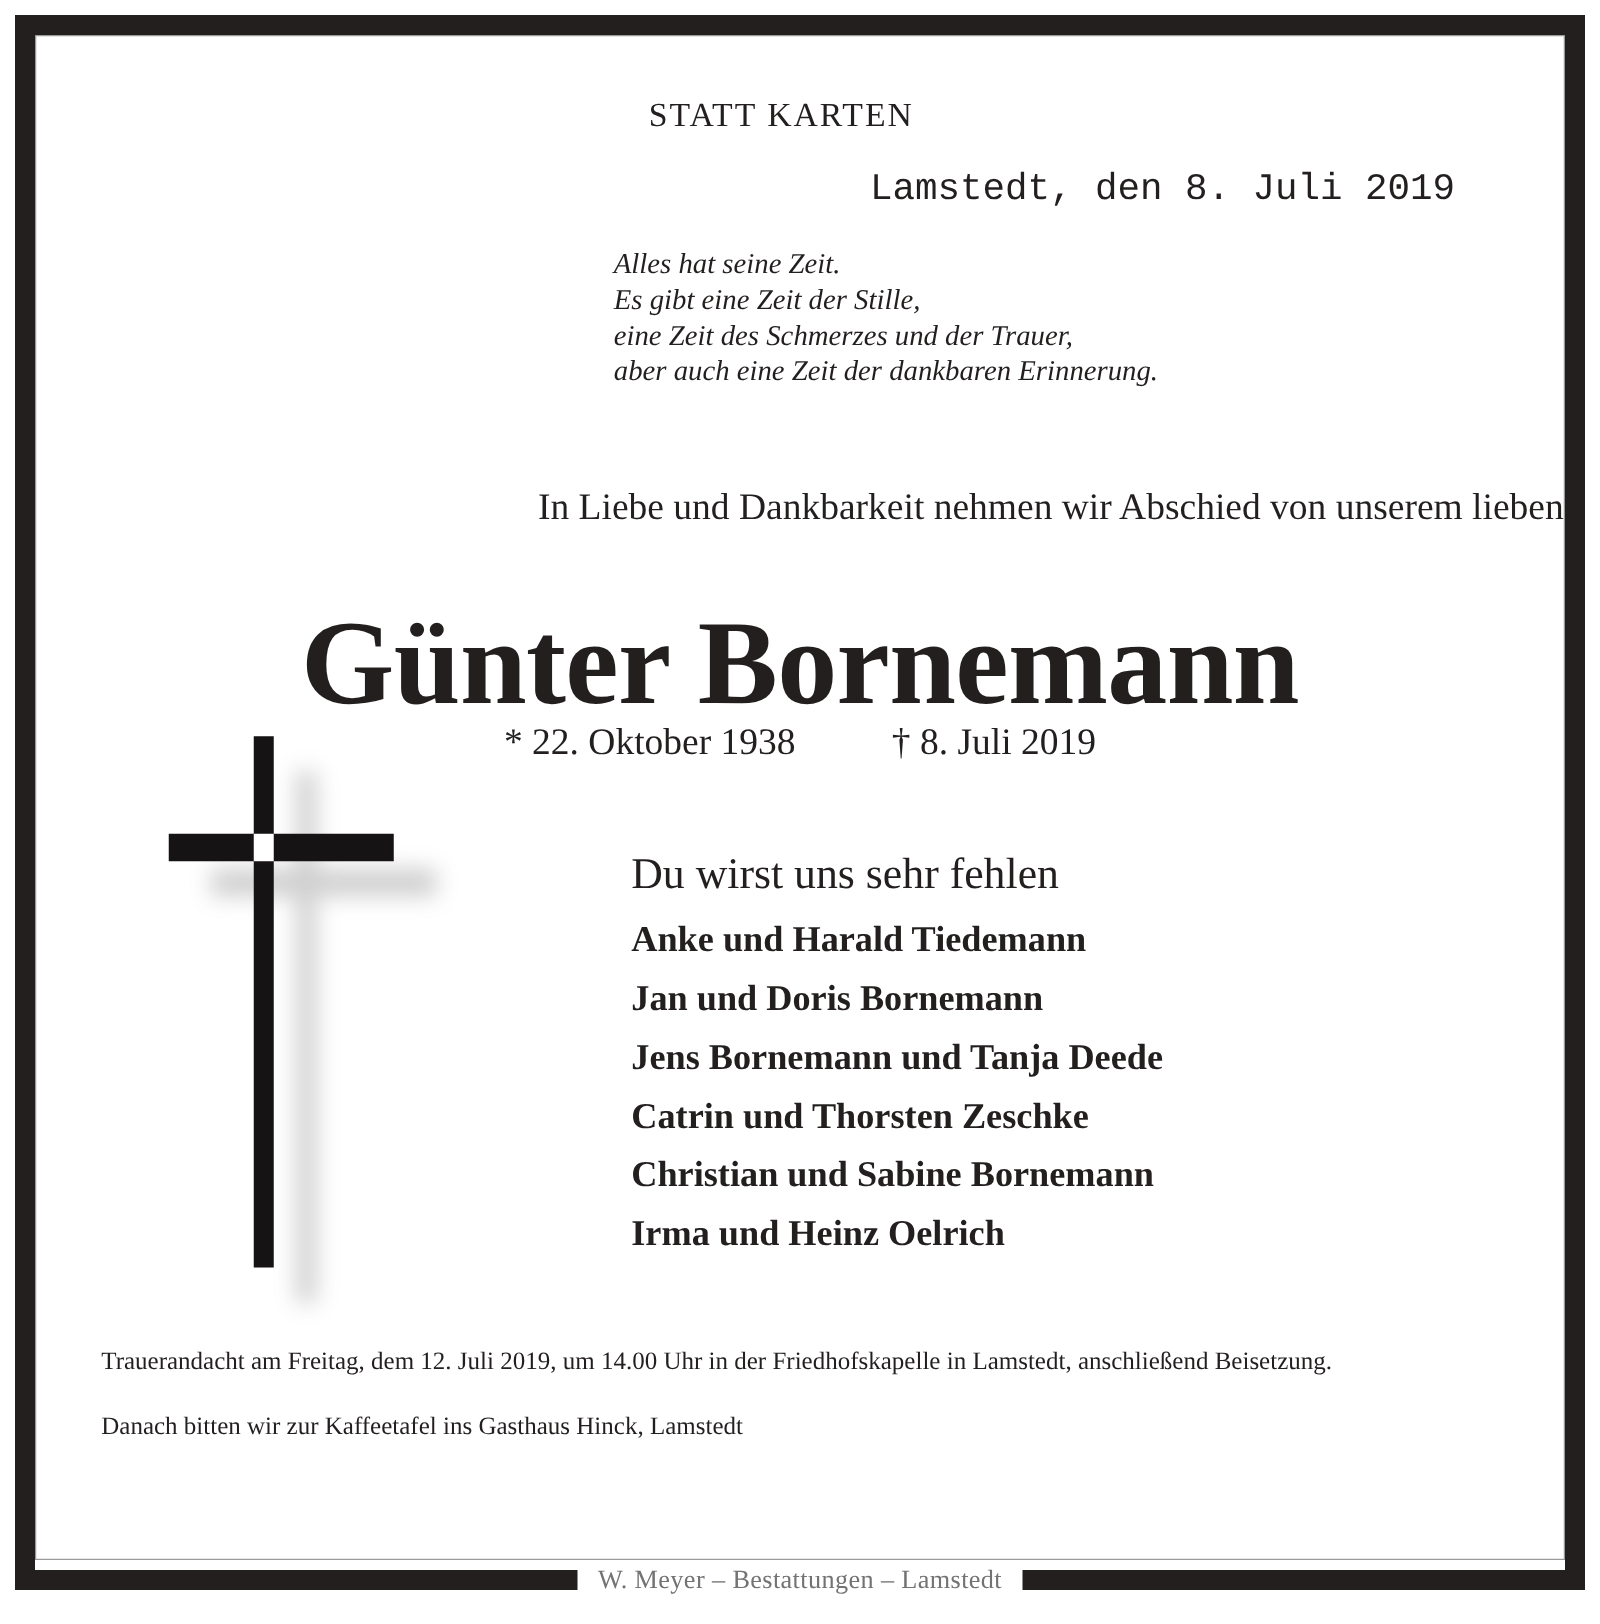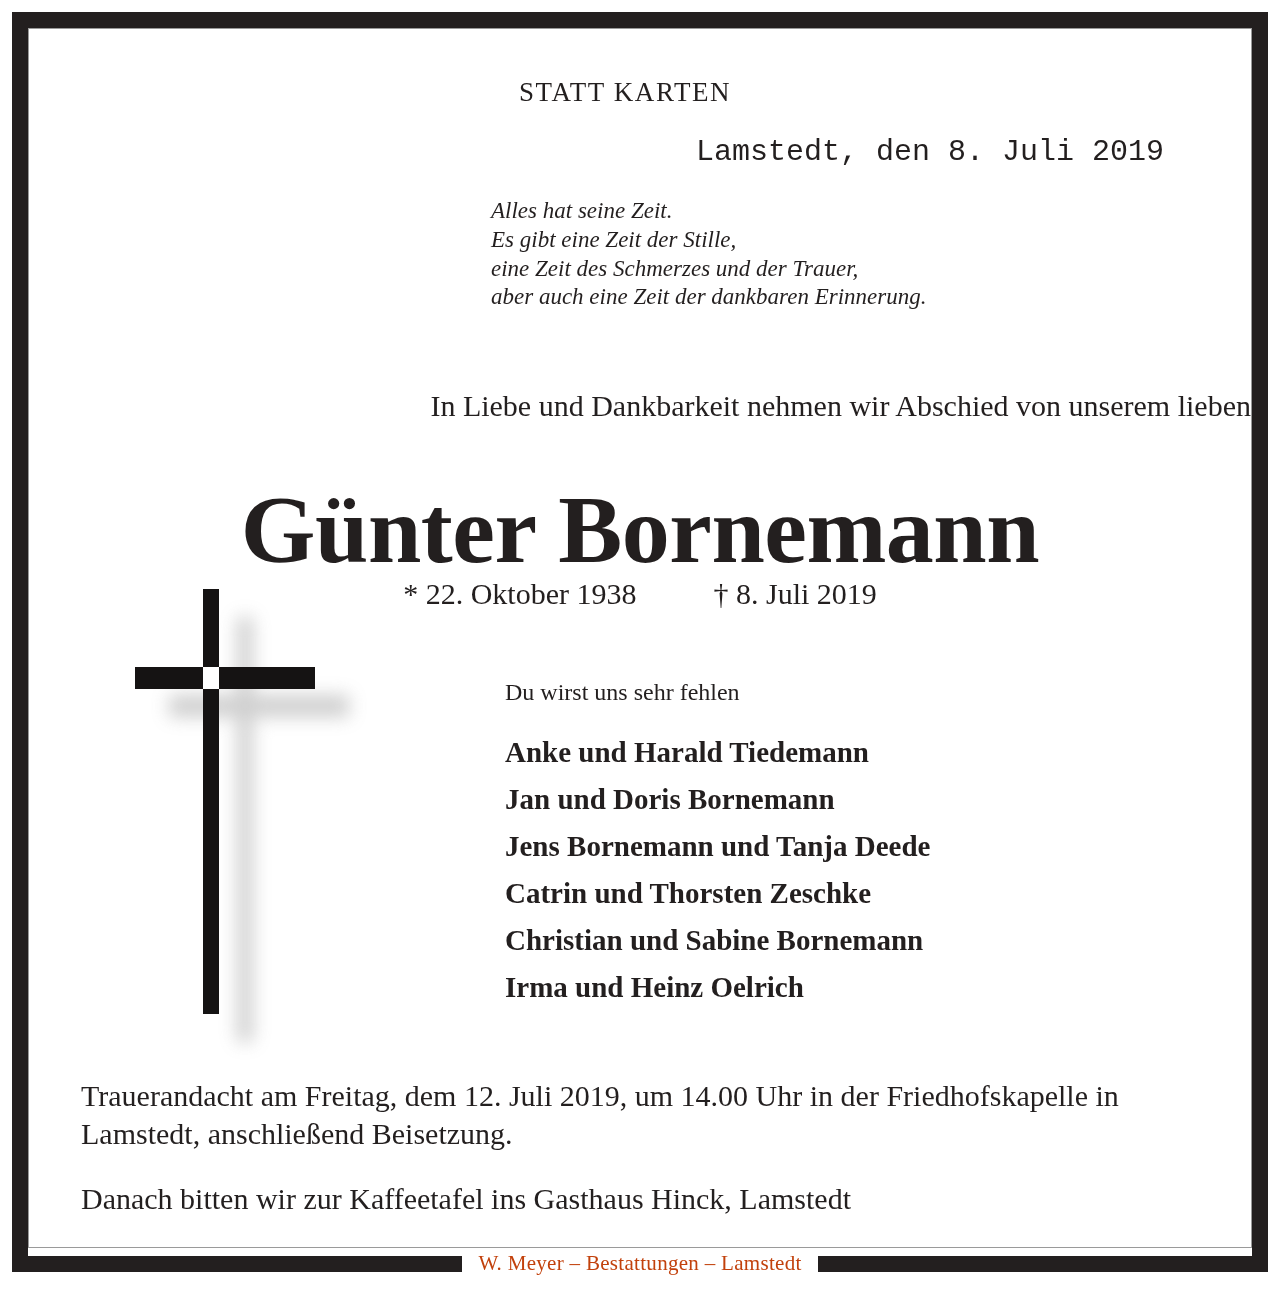--- a/index.html
+++ b/index.html
@@ -69,21 +69,21 @@
     flex: 1 1 auto;
   }
   .footer-bar.left  { margin-right: 0; }
   .footer-bar.right { margin-left: 0; }
   .footer-text {
     flex: 0 0 auto;
     padding: 0 16px;
     font-size: 21px;
     letter-spacing: 0.3px;
     white-space: nowrap;
-    color: #c2410c;
+    color: #737373;
     line-height: 1;
     transform: translateY(-1px);
   }
 
   
   .content {
     position: absolute;
     left: 29px;
     top: 29px;
     width: 1222px;
@@ -204,41 +204,41 @@
     width: 16px;
     height: 22px;
     background: #ffffff;
   }
 
   
   .mourn-lead {
     position: absolute;
     left: 476px;
     top: 650px;
-    font-size: 24px;
+    font-size: 35px;
     white-space: nowrap;
     text-align: center;
   }
   .mourn-list {
     position: absolute;
     left: 476px;
     top: 700px;
     font-size: 29px;
     font-weight: 700;
     line-height: 1.62;
   }
   .mourn-list div { white-space: nowrap; }
 
   
   .service {
     position: absolute;
     left: 52px;
     top: 1048px;
     width: 1120px;
-    font-size: 30px;
+    font-size: 20px;
     line-height: 1.28;
   }
   .service .para2 { margin-top: 26px; }
 </style>
 </head>
 <body>
 
 <div class="notice">
 
   <div class="frame-top"></div>

